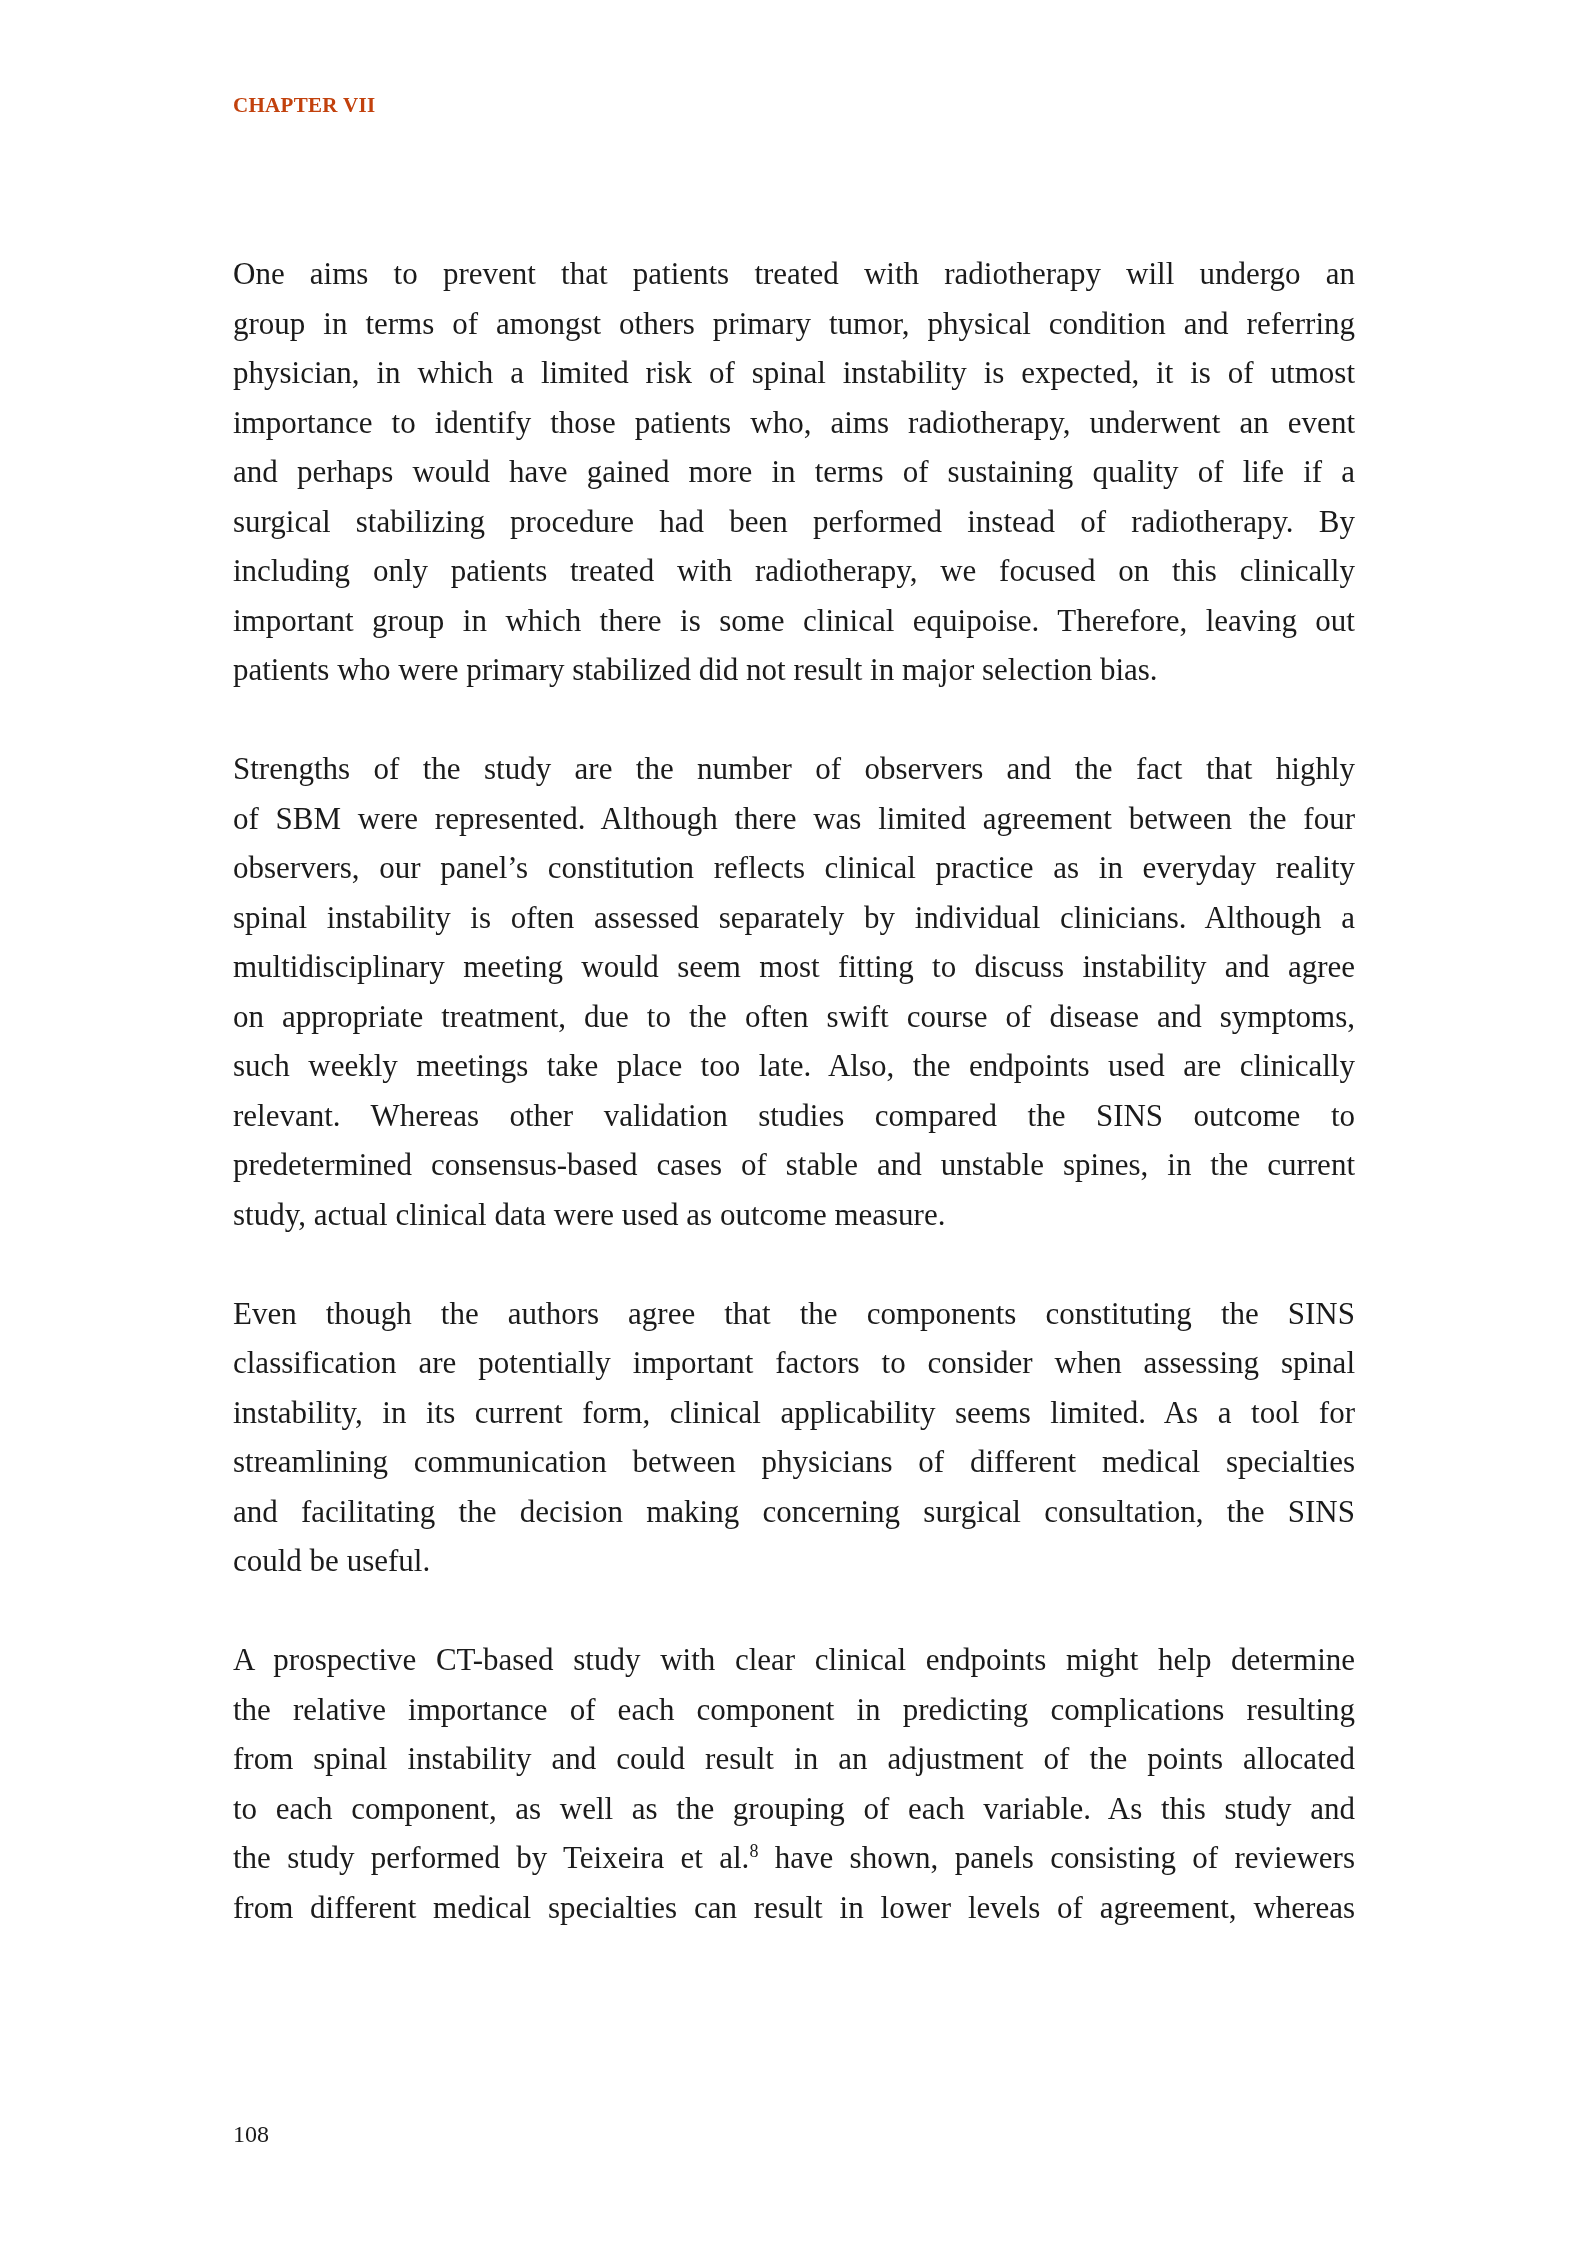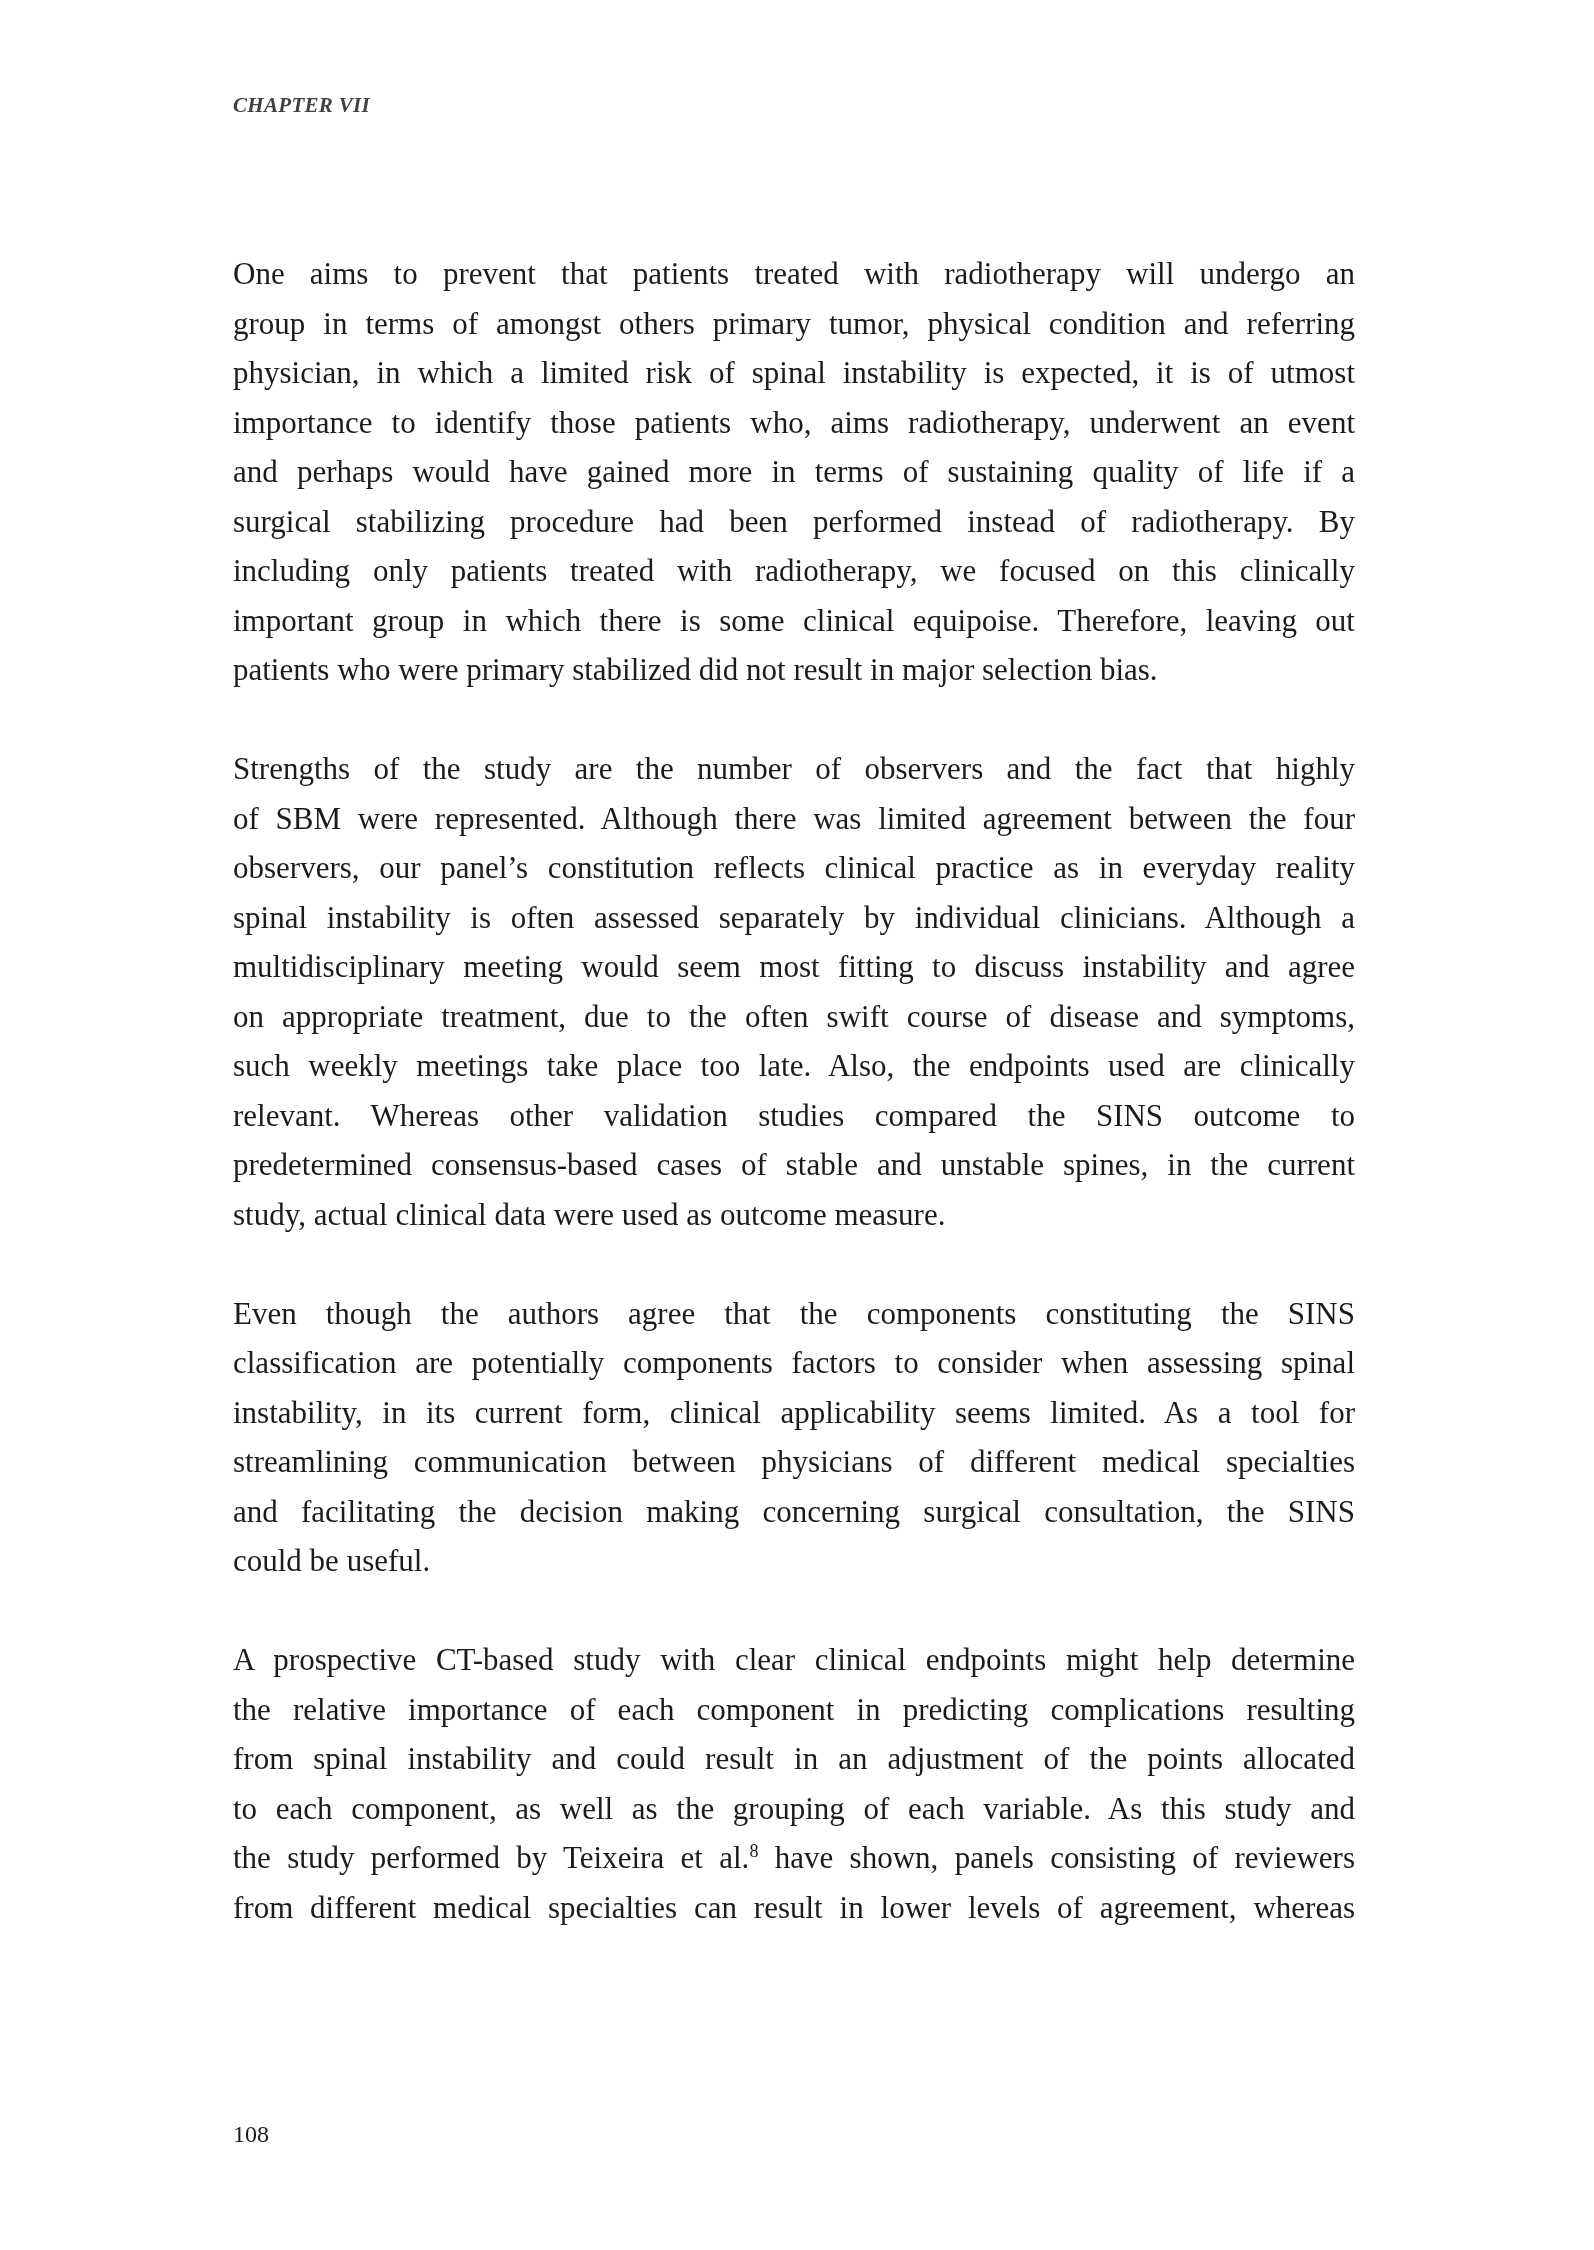--- a/index.html
+++ b/index.html
@@ -15,22 +15,21 @@
       color: #1b1b1b;
       font-family: "Liberation Serif", "DejaVu Serif", serif;
     }
     .running-header {
       position: absolute;
       left: 233px;
       top: 93px;
       font-size: 21px;
       font-weight: bold;
       letter-spacing: 0.3px;
-      color: #404040;
-      font-style: italic;
+      color: #c2410c;
     }
     .body-text {
       position: absolute;
       left: 233px;
       top: 249px;
       width: 1122px;
     }
     .paragraph {
       margin: 0 0 49.5px 0;
     }
@@ -88,21 +87,21 @@
     <span class="line">multidisciplinary meeting would seem most fitting to discuss instability and agree</span>
     <span class="line">on appropriate treatment, due to the often swift course of disease and symptoms,</span>
     <span class="line">such weekly meetings take place too late. Also, the endpoints used are clinically</span>
     <span class="line">relevant. Whereas other validation studies compared the SINS outcome to</span>
     <span class="line">predetermined consensus-based cases of stable and unstable spines, in the current</span>
     <span class="line last">study, actual clinical data were used as outcome measure.</span>
   </div>
 
   <div class="paragraph">
     <span class="line">Even though the authors agree that the components constituting the SINS</span>
-    <span class="line">classification are potentially components factors to consider when assessing spinal</span>
+    <span class="line">classification are potentially important factors to consider when assessing spinal</span>
     <span class="line">instability, in its current form, clinical applicability seems limited. As a tool for</span>
     <span class="line">streamlining communication between physicians of different medical specialties</span>
     <span class="line">and facilitating the decision making concerning surgical consultation, the SINS</span>
     <span class="line last">could be useful.</span>
   </div>
 
   <div class="paragraph">
     <span class="line">A prospective CT-based study with clear clinical endpoints might help determine</span>
     <span class="line">the relative importance of each component in predicting complications resulting</span>
     <span class="line">from spinal instability and could result in an adjustment of the points allocated</span>

